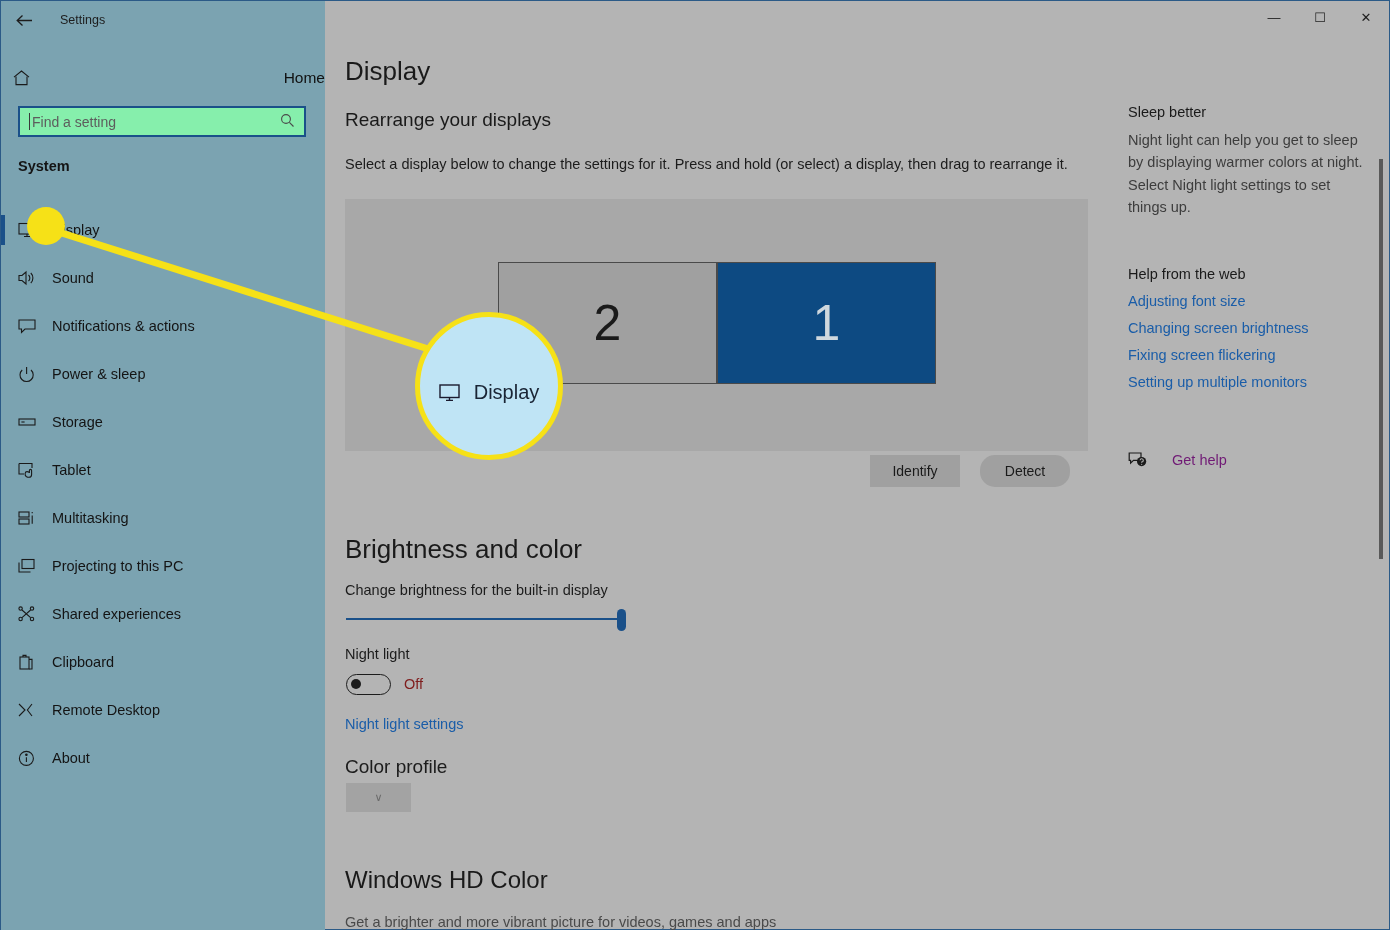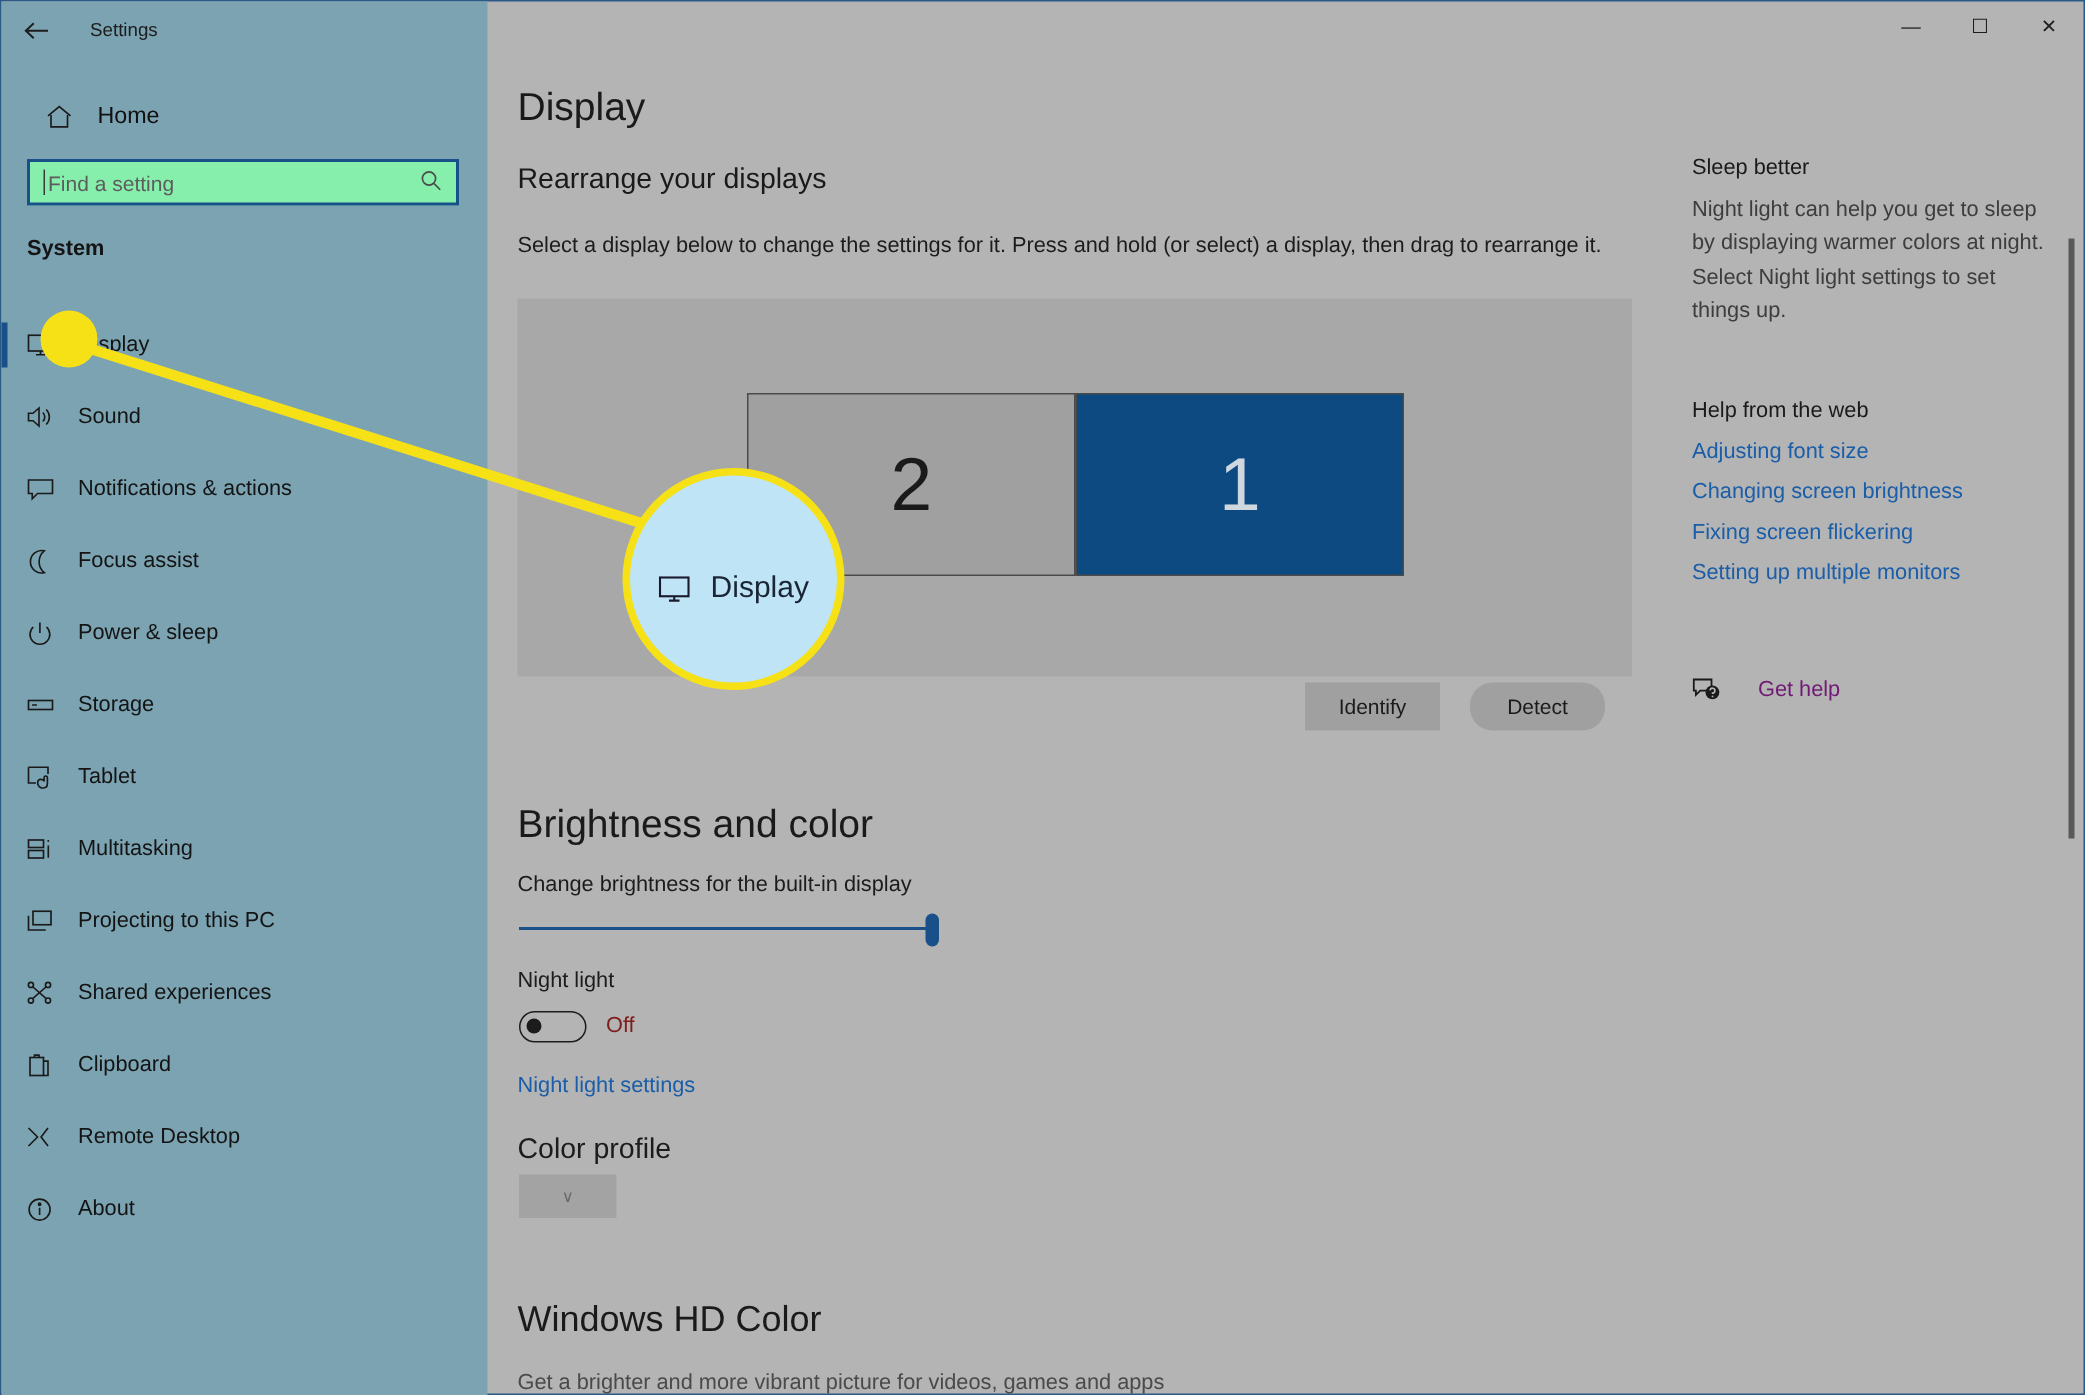--- a/index.html
+++ b/index.html
@@ -29,21 +29,21 @@
   .back-btn {
     width: 46px; height: 32px;
     display: flex; align-items: center; justify-content: center;
     font-size: 17px; color: #1d1d1d;
   }
   .win-title {
     font-size: 12.5px; color: #1d1d1d; margin-left: 13px;
   }
   .home-row {
     display: flex; align-items: center;
-    height: 34px; margin-top: 22px; padding-left: 30px;
+    height: 34px; margin-top: 22px; padding-left: 12px; justify-content: space-between;
   }
   .home-icon { width: 30px; font-size: 16px; color: #1a1a1a; display:flex; align-items:center;}
   .home-label { font-size: 15.5px; color: #111; margin-left: 4px; }
 
   .search-wrap {
     position: absolute; left: 17px; top: 105px;
     width: 288px; height: 31px;
     background: #86efac;
     border: 2px solid #1a5089;
     display: flex; align-items: center;
@@ -321,28 +321,20 @@
 
       <div class="nav-item">
         <span class="nav-icon">
           <svg width="19" height="16" viewBox="0 0 19 16" fill="none" stroke="#1a1a1a" stroke-width="1.1">
             <path d="M1 2 H17 V11 H7 L3.5 14.5 V11 H1 Z"></path>
           </svg>
         </span>
         <span class="nav-label">Notifications &amp; actions</span>
       </div>
 
-      <div class="nav-item">
-        <span class="nav-icon">
-          <svg width="19" height="17" viewBox="0 0 19 17" fill="none" stroke="#1a1a1a" stroke-width="1.1">
-            <path d="M11.5 1.2 A7.5 7.5 0 1 0 11.5 15.8 A9.5 9.5 0 0 1 11.5 1.2 Z"></path>
-          </svg>
-        </span>
-        <span class="nav-label">Focus assist</span>
-      </div>
 
       <div class="nav-item">
         <span class="nav-icon">
           <svg width="19" height="17" viewBox="0 0 19 17" fill="none" stroke="#1a1a1a" stroke-width="1.1">
             <path d="M4.2 4 A6.6 6.6 0 1 0 13 4"></path>
               <path d="M8.6 1 V8"></path>
           </svg>
         </span>
         <span class="nav-label">Power &amp; sleep</span>
       </div>

